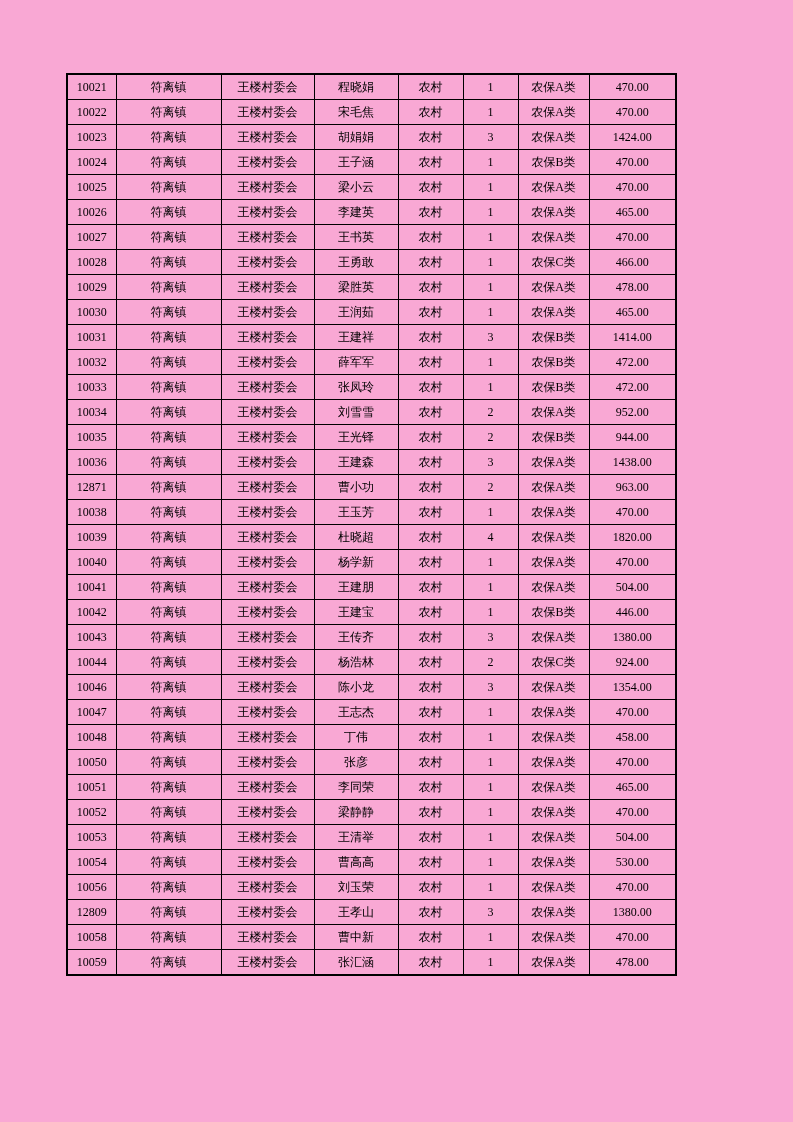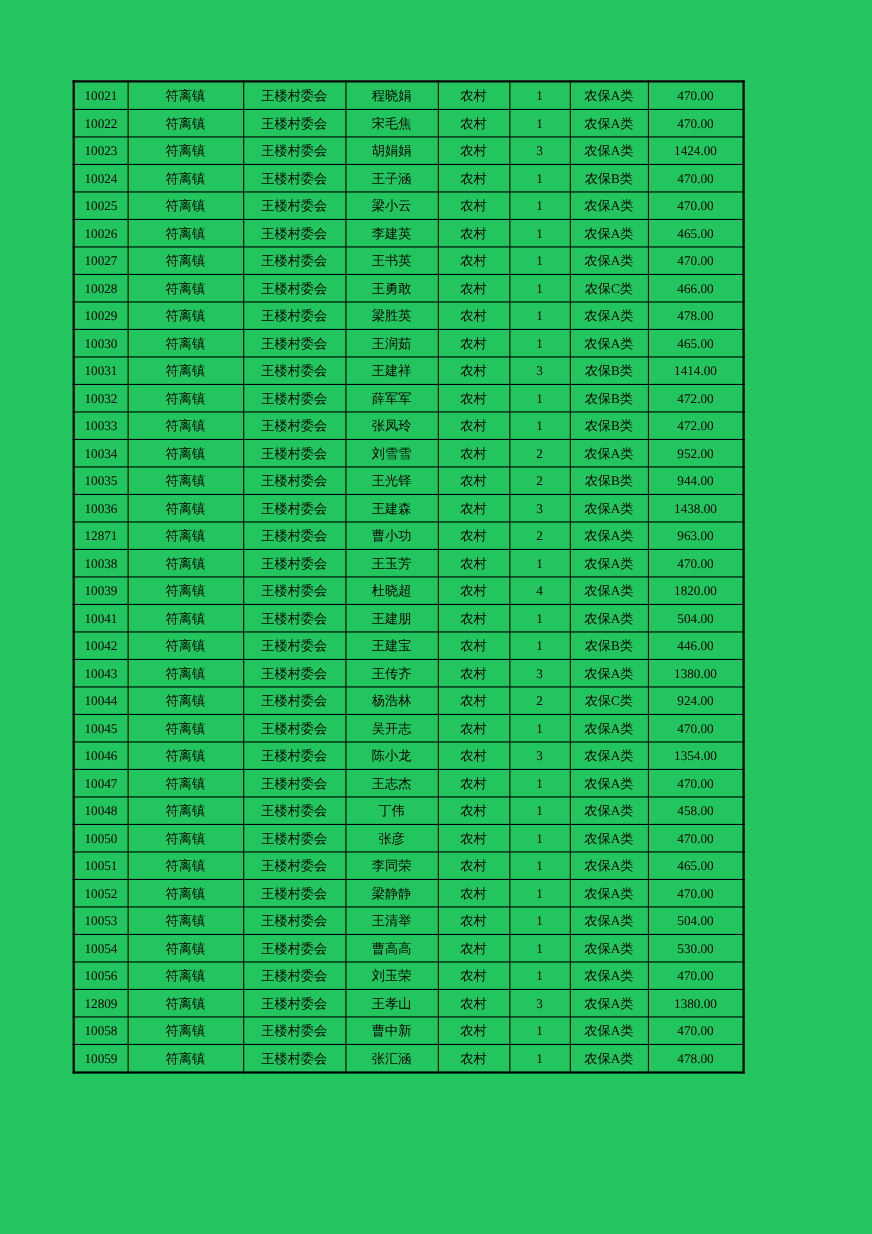--- a/index.html
+++ b/index.html
@@ -4,21 +4,21 @@
 <style>
   html, body {
     margin: 0;
     padding: 0;
     background: #ffffff;
   }
   .page {
     position: relative;
     width: 793px;
     height: 1122px;
-    background: #22c55e;
+    background: #f9a8d4;
     overflow: hidden;
     font-family: "Liberation Serif", "DejaVu Serif", serif;
     color: #000000;
   }
   table.data-table {
     position: absolute;
     left: 66px;
     top: 73px;
     border-collapse: collapse;
     table-layout: fixed;
@@ -236,20 +236,30 @@
           <td>10039</td>
           <td>符离镇</td>
           <td>王楼村委会</td>
           <td>杜晓超</td>
           <td>农村</td>
           <td>4</td>
           <td>农保A类</td>
           <td>1820.00</td>
         </tr>
         <tr>
+          <td>10040</td>
+          <td>符离镇</td>
+          <td>王楼村委会</td>
+          <td>杨学新</td>
+          <td>农村</td>
+          <td>1</td>
+          <td>农保A类</td>
+          <td>470.00</td>
+        </tr>
+        <tr>
           <td>10041</td>
           <td>符离镇</td>
           <td>王楼村委会</td>
           <td>王建朋</td>
           <td>农村</td>
           <td>1</td>
           <td>农保A类</td>
           <td>504.00</td>
         </tr>
         <tr>
@@ -274,30 +284,20 @@
         </tr>
         <tr>
           <td>10044</td>
           <td>符离镇</td>
           <td>王楼村委会</td>
           <td>杨浩林</td>
           <td>农村</td>
           <td>2</td>
           <td>农保C类</td>
           <td>924.00</td>
-        </tr>
-        <tr>
-          <td>10045</td>
-          <td>符离镇</td>
-          <td>王楼村委会</td>
-          <td>吴开志</td>
-          <td>农村</td>
-          <td>1</td>
-          <td>农保A类</td>
-          <td>470.00</td>
         </tr>
         <tr>
           <td>10046</td>
           <td>符离镇</td>
           <td>王楼村委会</td>
           <td>陈小龙</td>
           <td>农村</td>
           <td>3</td>
           <td>农保A类</td>
           <td>1354.00</td>

